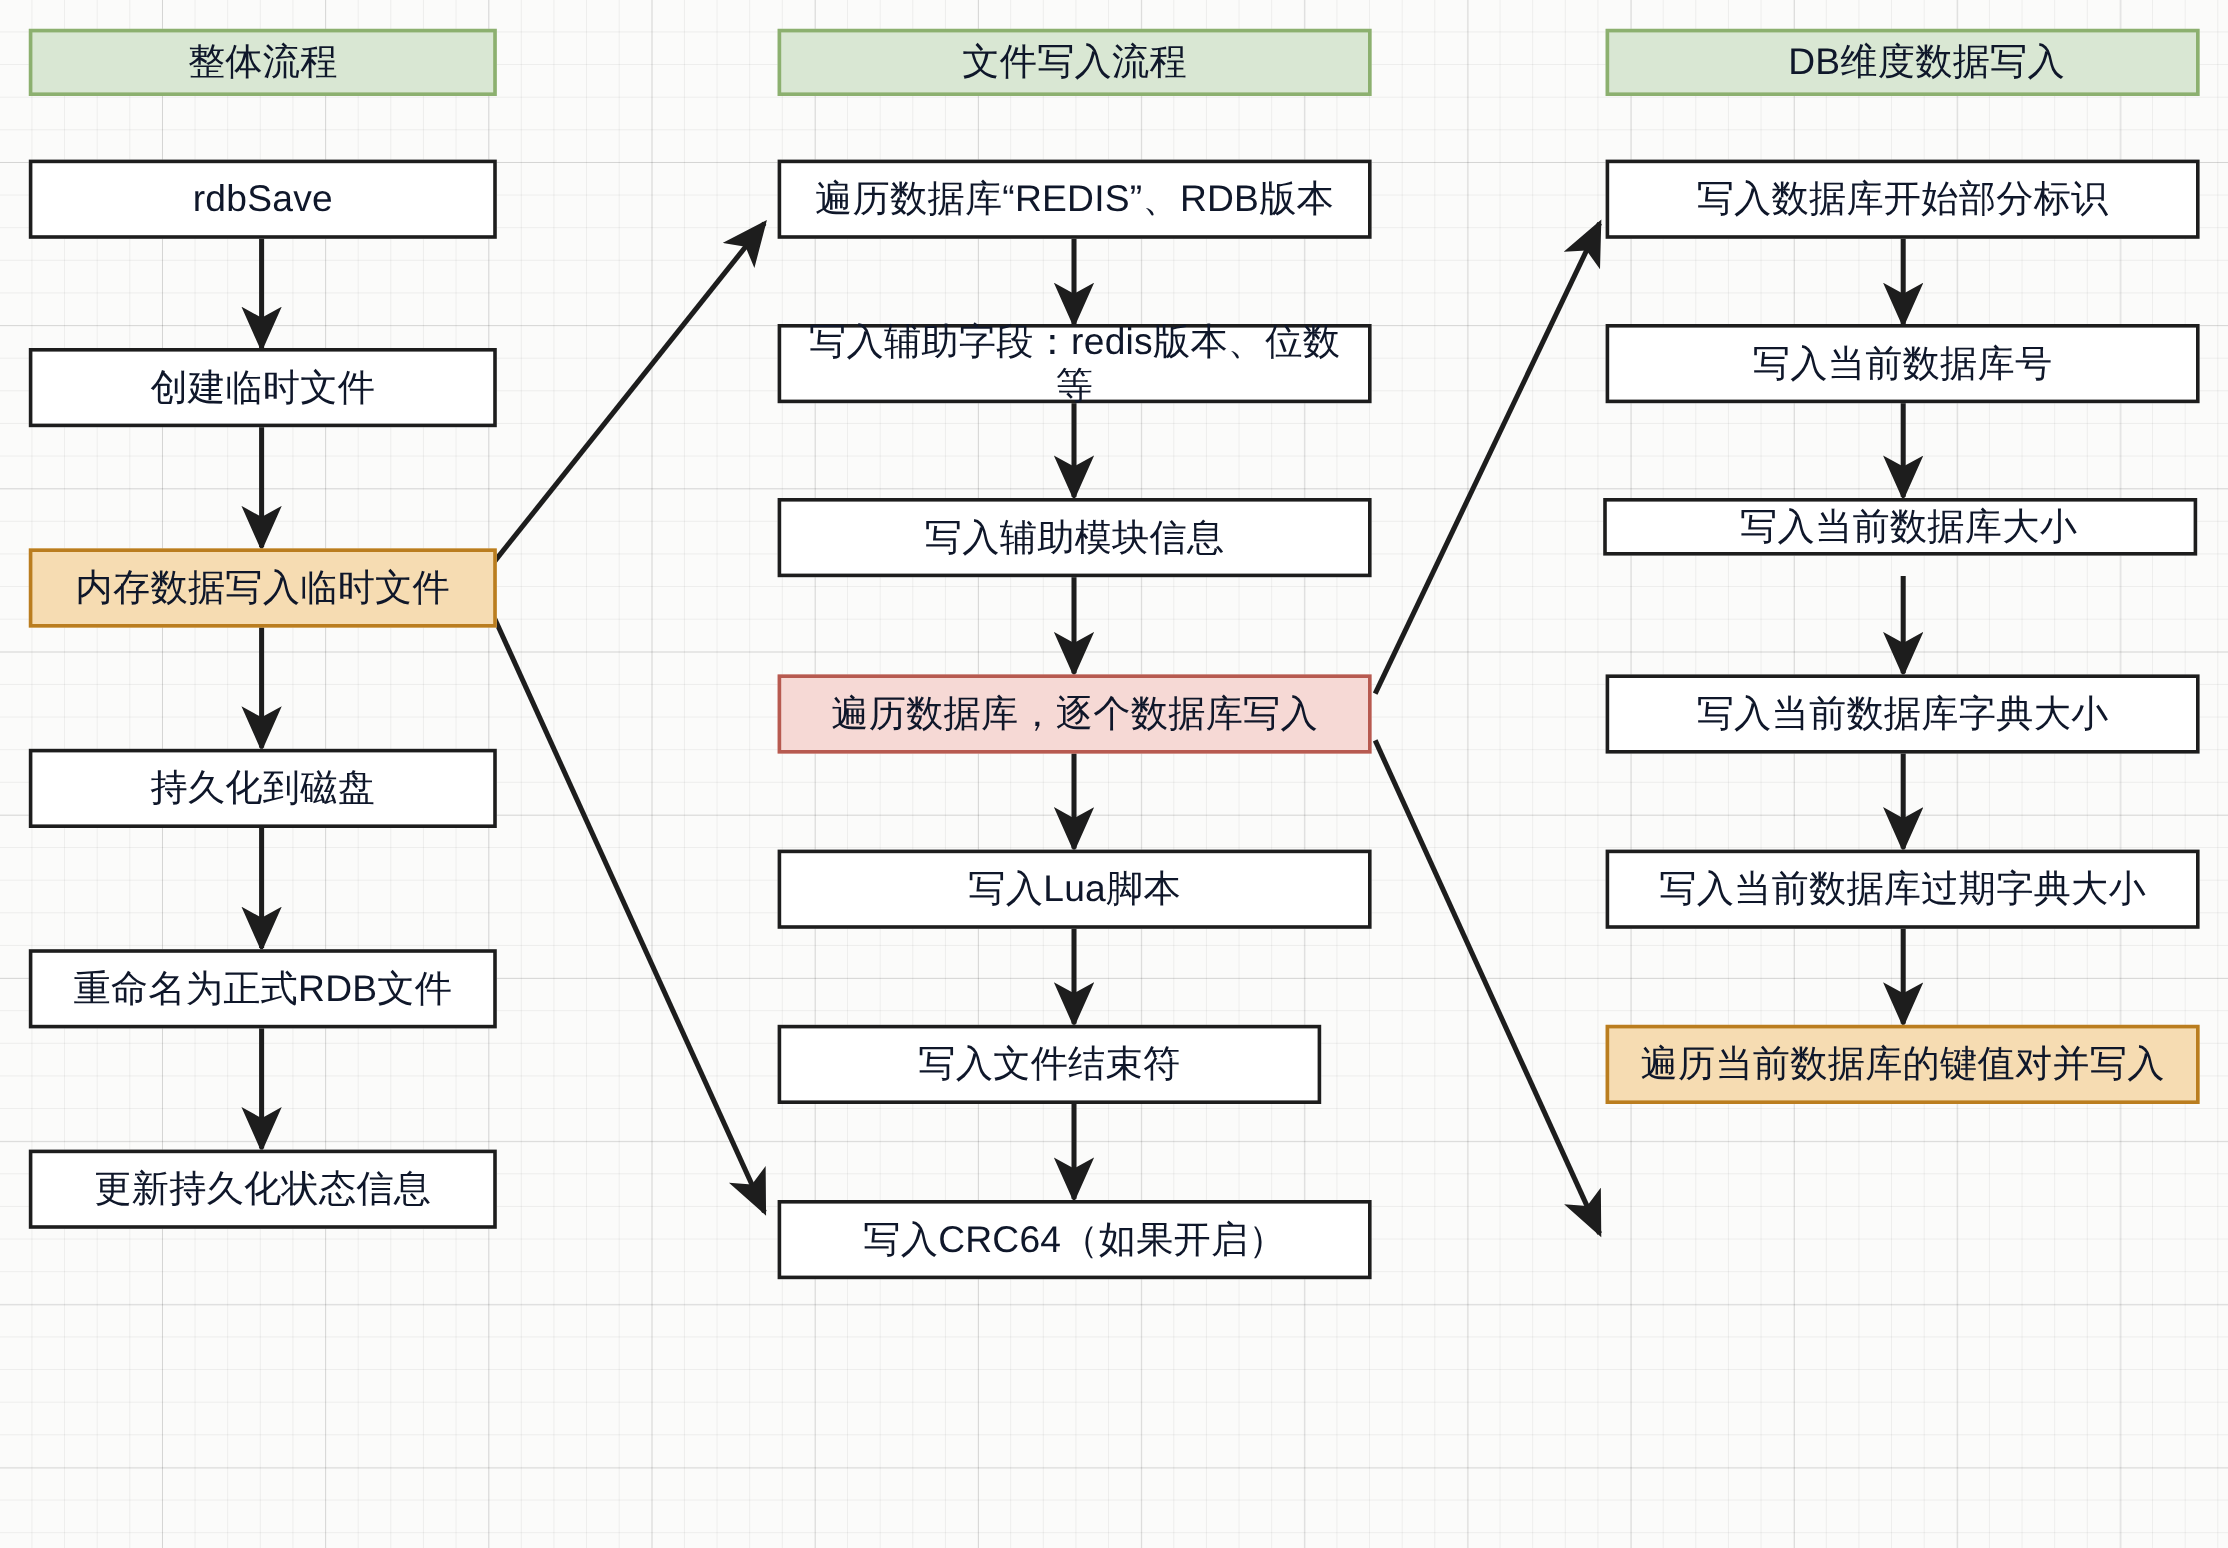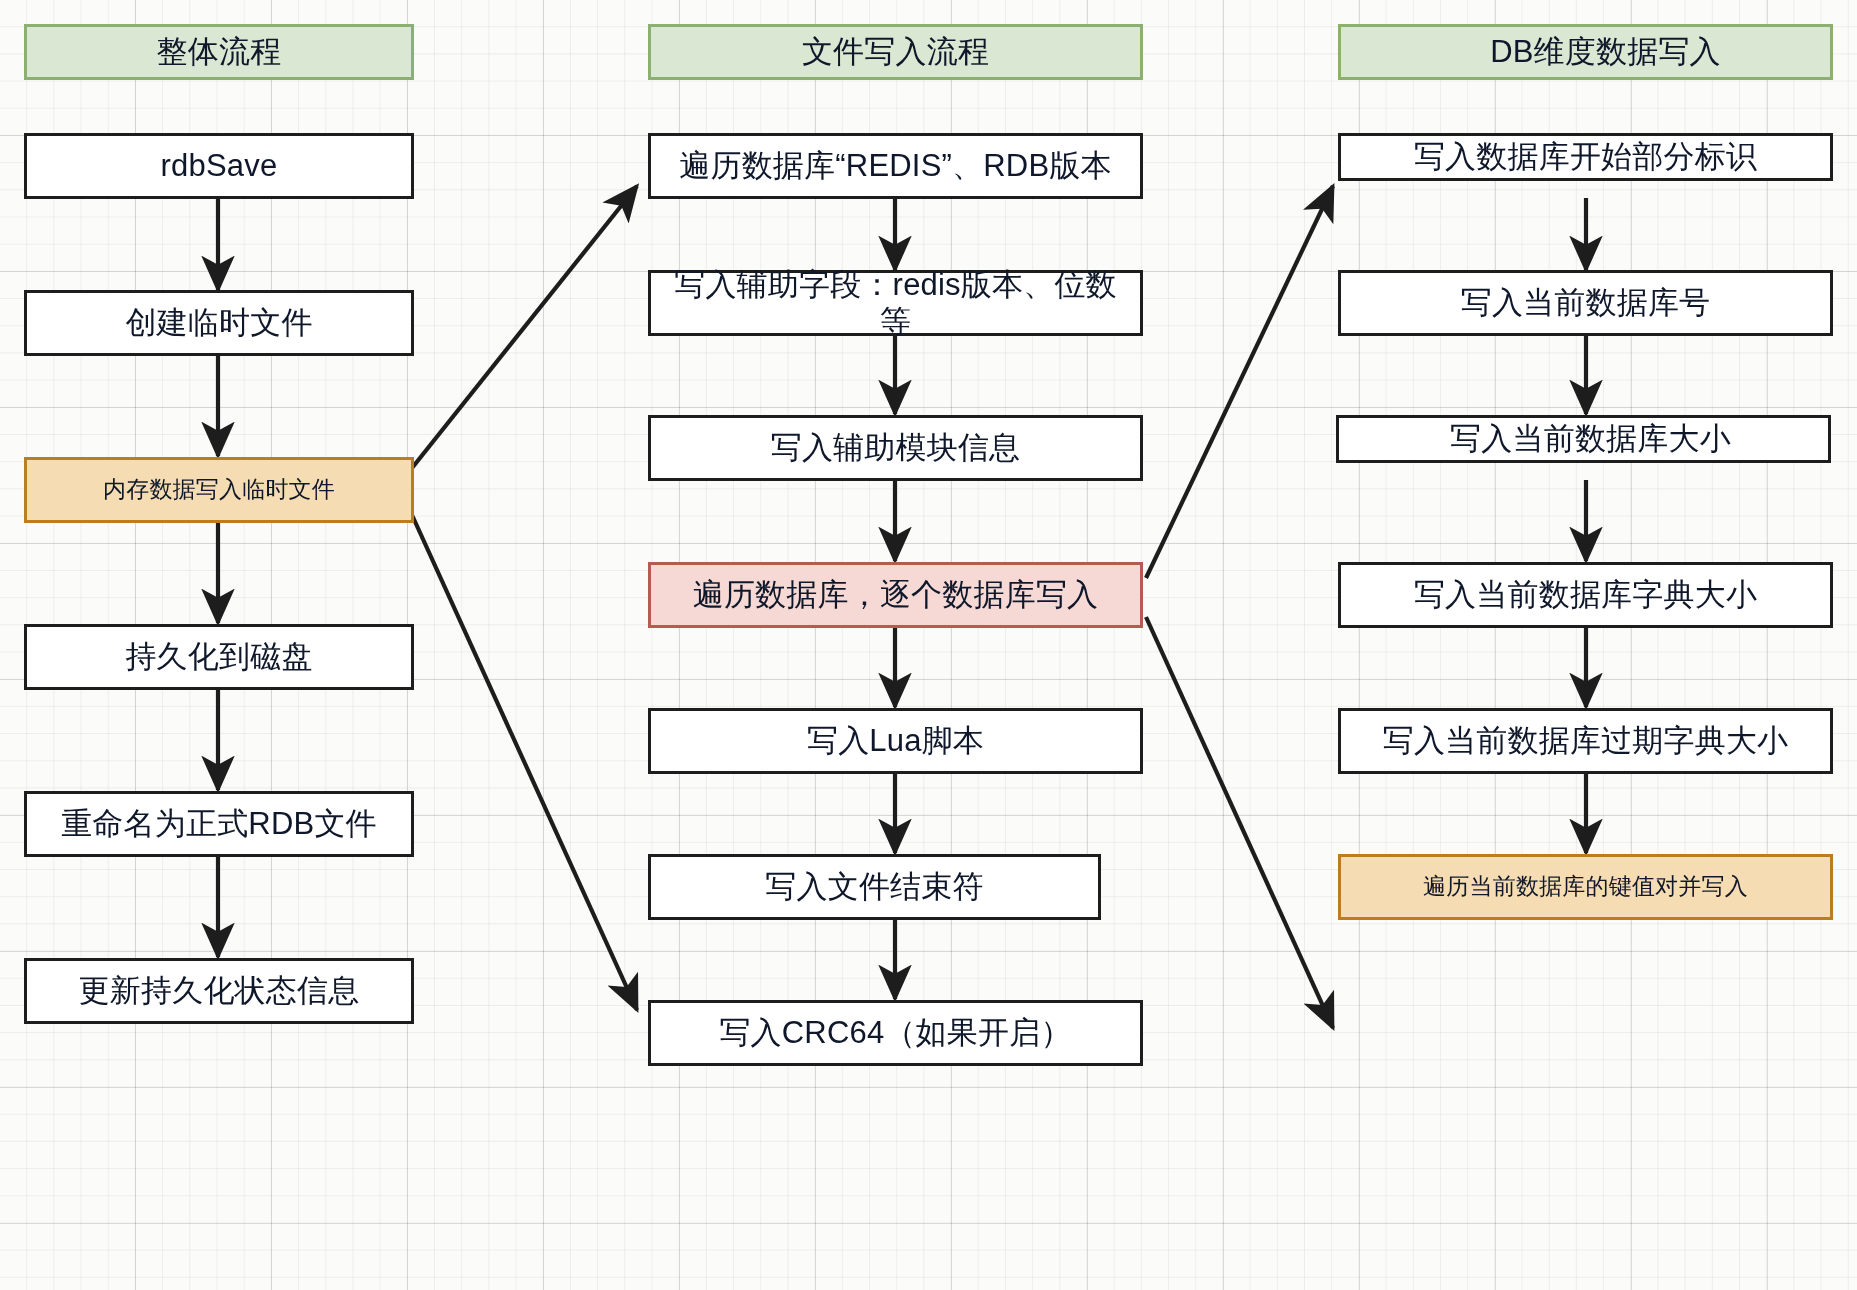--- a/index.html
+++ b/index.html
@@ -42,21 +42,21 @@
     font-size:31px;
   }
   .node-title{
     background:#d9e7d3;
     border:3px solid #8cb06f;
     font-size:31px;
   }
   .node-orange{
     background:#f6dcb2;
     border:3px solid #ba7d1f;
-    font-size:23px;
+    font-size:31px;
   }
   .node-pink{
     background:#f6d9d5;
     border:3px solid #b75a50;
     font-size:31px;
   }
   .node span{display:block;padding:0 8px;}
 </style>
 </head>
 <body>
@@ -154,21 +154,21 @@
   </div>
 
   <div class="node node-proc" style="left:648px;top:854px;width:453px;height:66px;">
     <span>写入文件结束符</span>
   </div>
 
   <div class="node node-proc" style="left:648px;top:1000px;width:495px;height:66px;">
     <span>写入CRC64（如果开启）</span>
   </div>
 
-  <div class="node node-proc" style="left:1338px;top:133px;width:495px;height:48px;">
+  <div class="node node-proc" style="left:1338px;top:133px;width:495px;height:66px;">
     <span>写入数据库开始部分标识</span>
   </div>
 
   <div class="node node-proc" style="left:1338px;top:270px;width:495px;height:66px;">
     <span>写入当前数据库号</span>
   </div>
 
   <div class="node node-proc" style="left:1336px;top:415px;width:495px;height:48px;padding-left:14px;">
     <span>写入当前数据库大小</span>
   </div>

